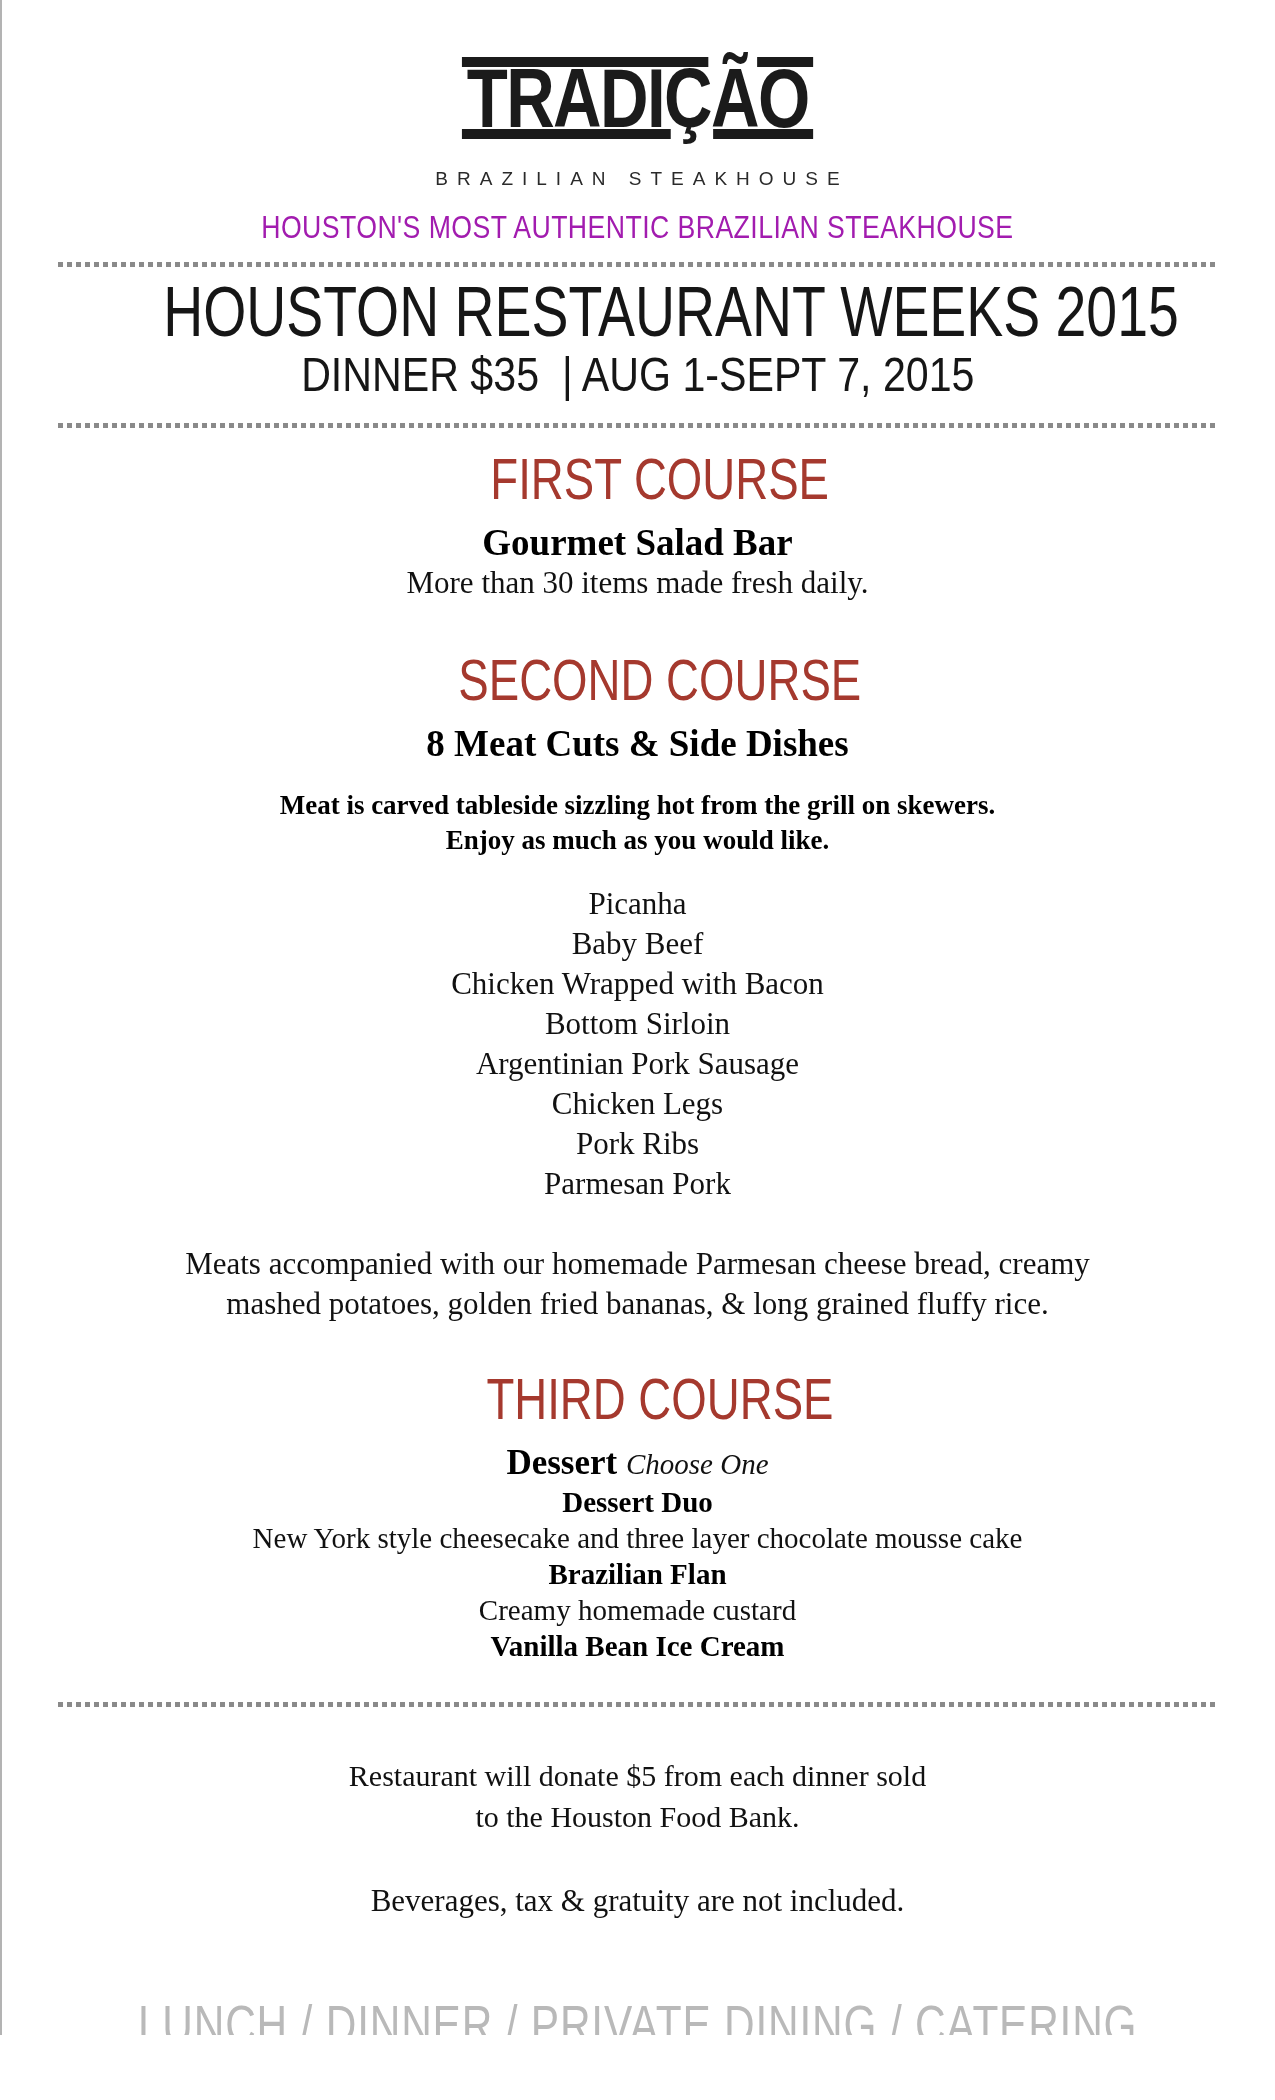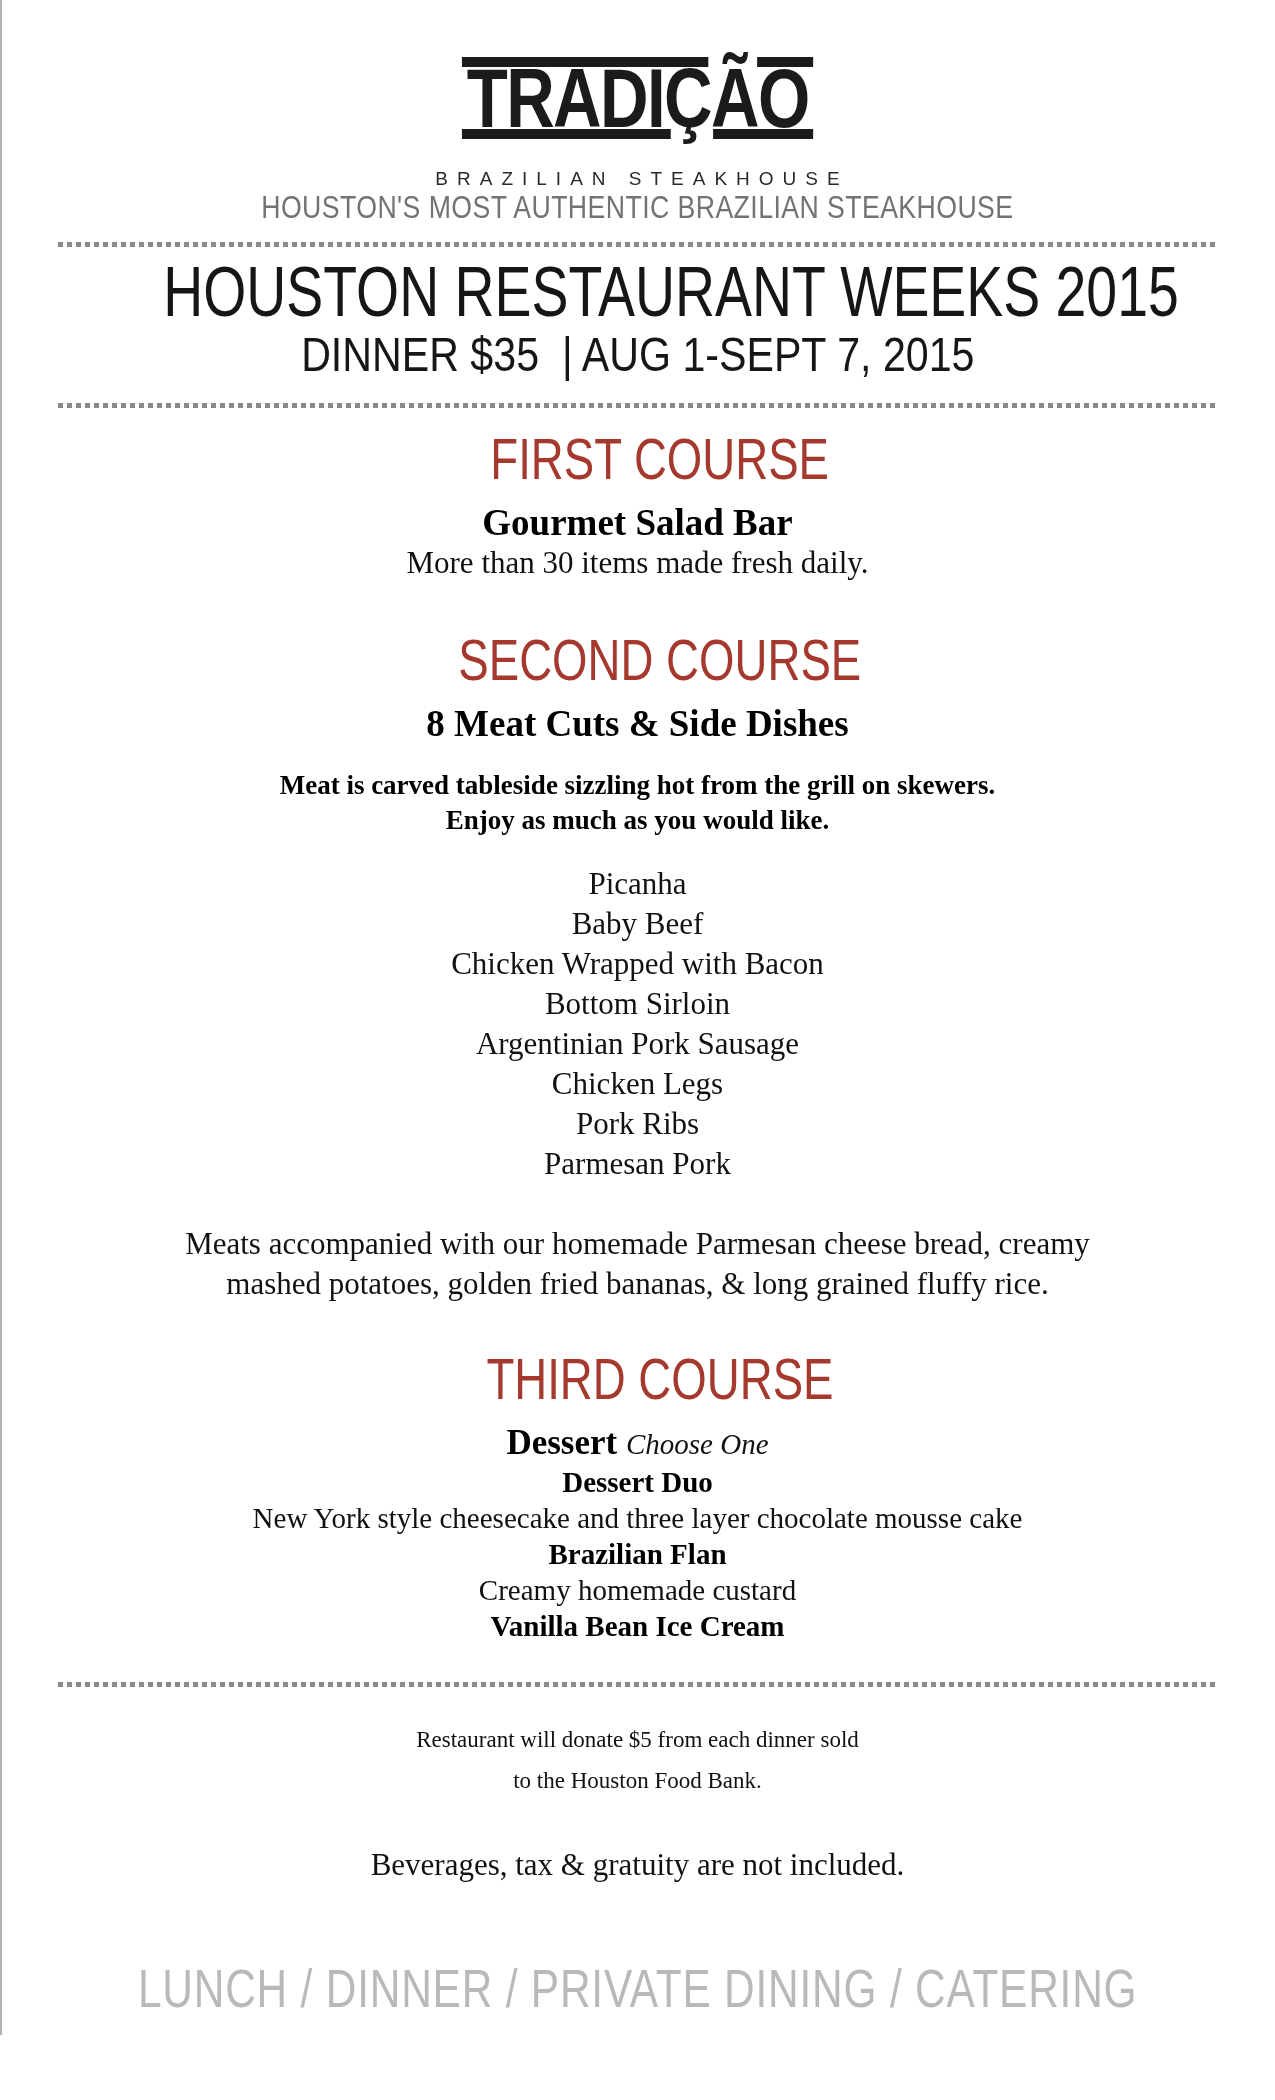--- a/index.html
+++ b/index.html
@@ -42,21 +42,21 @@
   .bar-bottom-left { top:81px; left:-6px;  width:61%; }
   .bar-bottom-right{ top:81px; left:72%;  right:-6px; }
 
   .logo-sub {
     margin-top:8px;
     font-family:"Liberation Sans", sans-serif;
     font-size:19px; letter-spacing:9px; text-indent:9px;
     color:#2a2a2a; white-space:pre;
   }
 
-  .tagline { font-size:31px; color:#737373;text-decoration:underline; }
+  .tagline { margin-top:20px; font-size:31px; color:#a21caf;text-decoration:underline; }
   .tagline .cond { transform:scaleX(0.86); letter-spacing:0.5px; }
   .services { margin-top:1px; font-size:25px; color:#4d4d4d; }
   .services .cond { transform:scaleX(0.86); }
 
   
   .divider {
     width:1160px; height:5px; margin:16px auto 0;
     background-image:repeating-linear-gradient(to right,
       #8a8a8a 0, #8a8a8a 5px, transparent 5px, transparent 9px);
   }
@@ -88,21 +88,21 @@
 
   .dessert-heading { margin-top:14px; font-size:35px; line-height:40px; }
   .dessert-word { font-weight:bold; color:#000; }
   .choose-one { font-style:italic; font-size:29px; color:#111; }
   .dessert-name { font-size:29px; line-height:36px; font-weight:bold; color:#000; }
   .dessert-desc { font-size:29px; line-height:36px; color:#111; }
 
   .divider.d3 { margin-top:38px; }
 
   
-  .donation { margin-top:32px; font-size:23px; line-height:41px; color:#111;text-align:center; }
+  .donation { margin-top:48px; font-size:30px; line-height:41px; color:#111;text-align:center; }
   .disclaimer { margin-top:46px; font-size:31px; line-height:36px; color:#111; }
   .footer-services { margin-top:78px; font-size:53px; line-height:56px; color:#b9b9b9; }
   .footer-services .cond { transform:scaleX(0.80); letter-spacing:1px; }
 </style>
 </head>
 <body>
 
 <div class="page">
   <div class="edge-line"></div>
 

